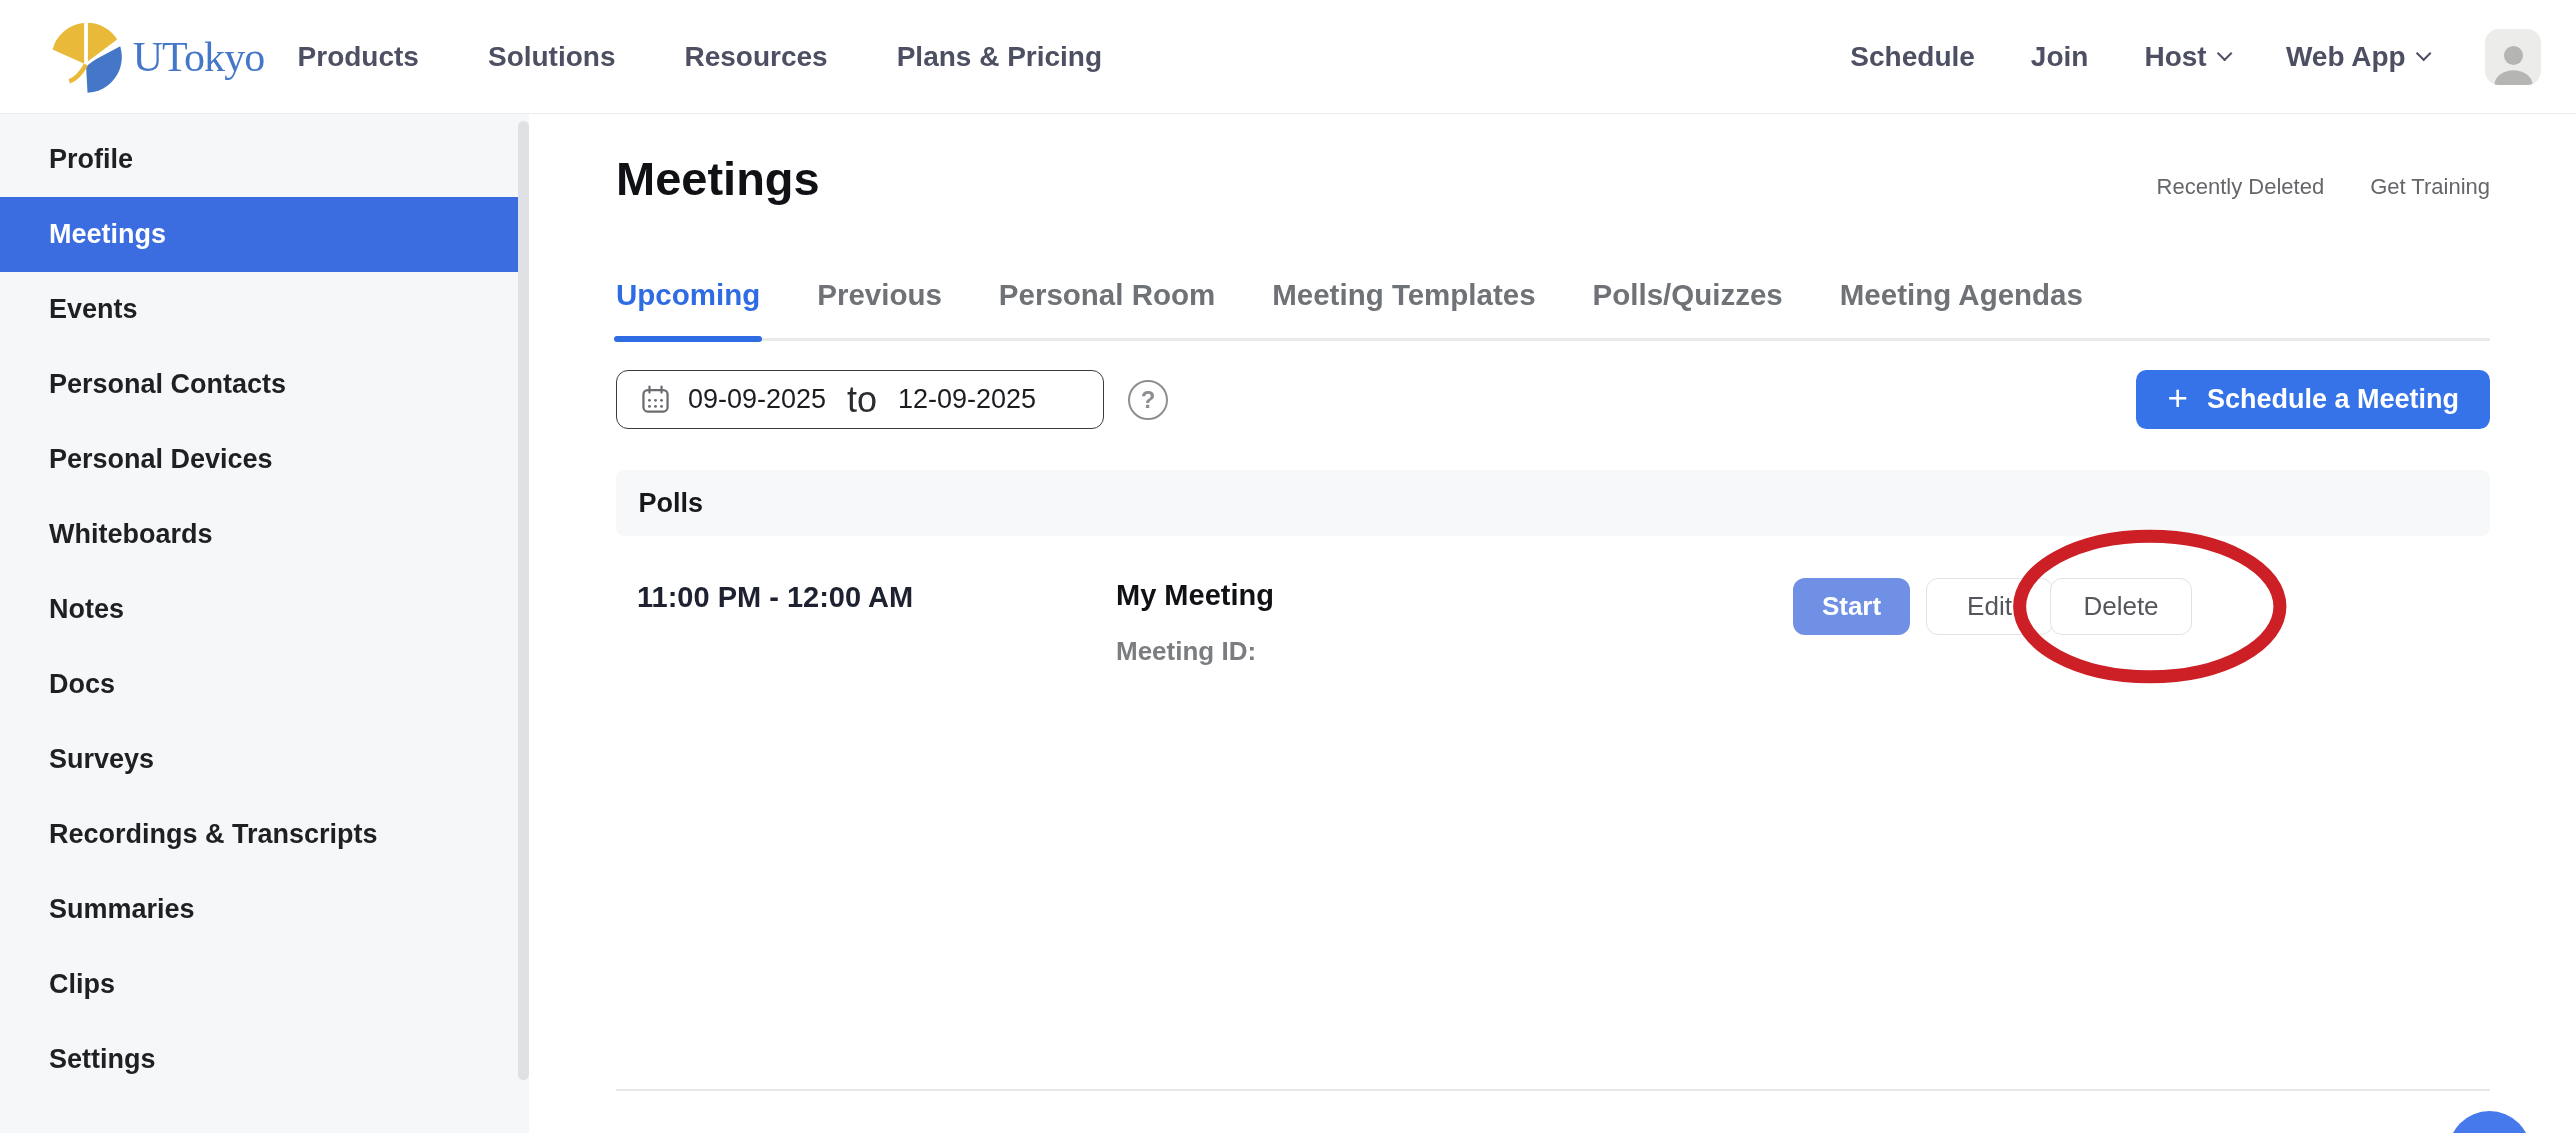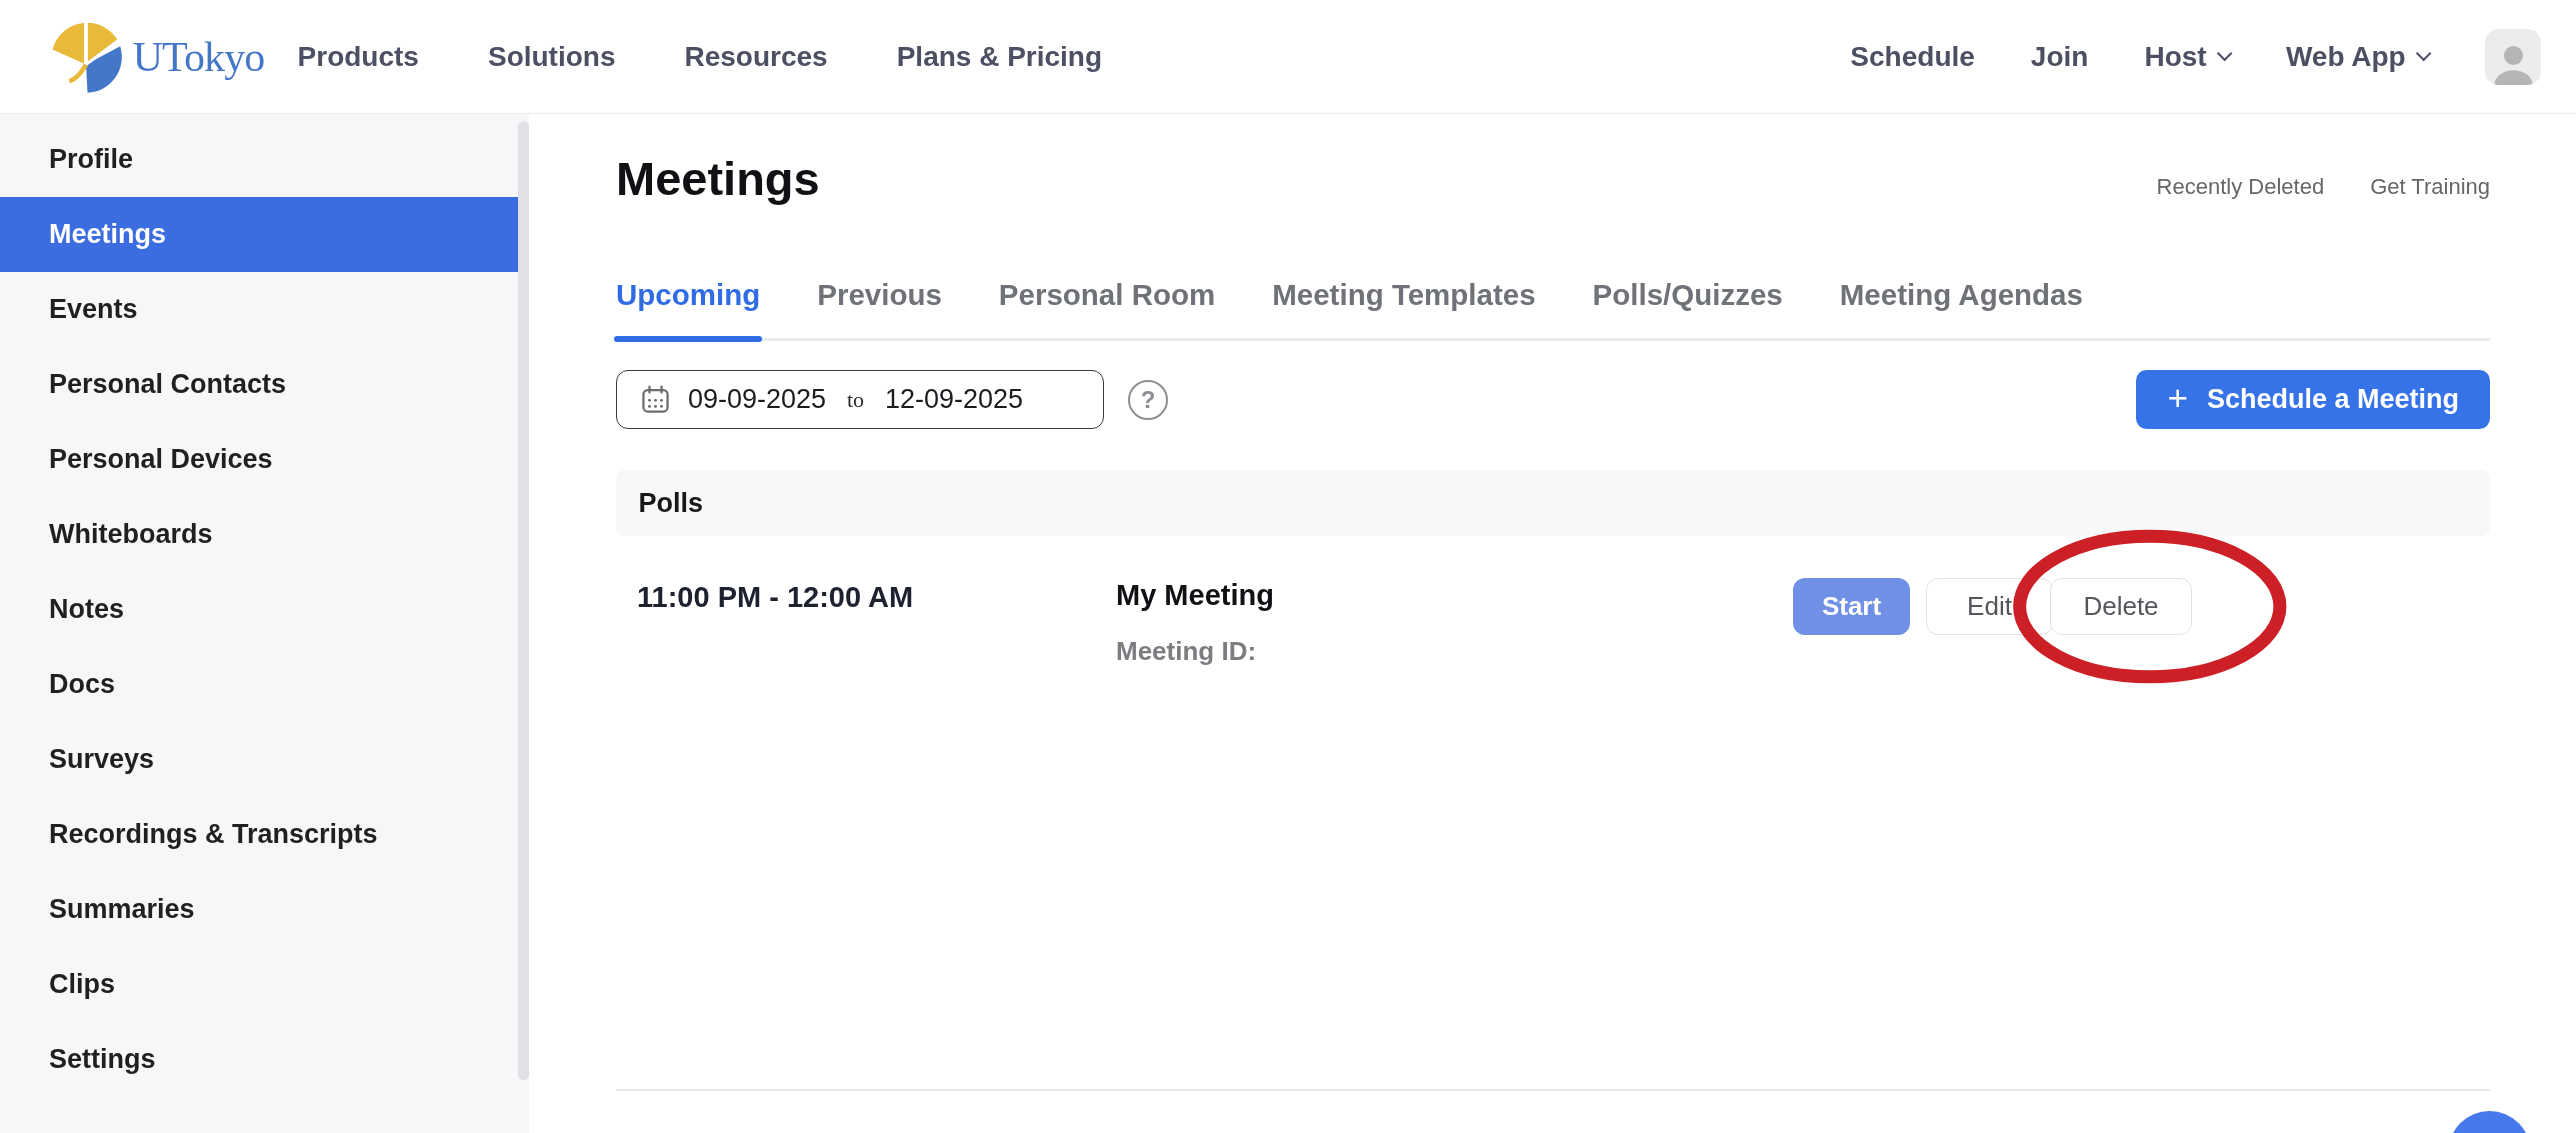--- a/index.html
+++ b/index.html
@@ -81,21 +81,21 @@
   }
 
   .filter-row { margin-top:28px; display:flex; align-items:center; height:61px; }
   .date-range {
     display:flex; align-items:center; gap:17.4px; width:488px; height:59px;
     border:1.7px solid #3a3b3e; border-radius:12px; padding:0 22.6px 0 22.6px;
     background:#fff;
   }
   .calendar-icon { width:31px; height:31px; flex:0 0 auto; }
   .date-text { font-size:27px; color:#1a1c20; font-weight:500; white-space:nowrap; }
-  .date-sep { font-size:22px; color:#2a2c30; margin:0 3.5px;font-family:Liberation Serif, serif; }
+  .date-sep { font-size:36px; color:#2a2c30; margin:0 3.5px; }
   .help-icon {
     margin-left:24px; width:40px; height:40px; border:2.6px solid #8d8f93; border-radius:50%;
     color:#8d8f93; font-size:24px; font-weight:700;
     display:flex; align-items:center; justify-content:center;
   }
   .schedule-btn {
     margin-left:auto; height:59px; padding:0 31px; border:none; border-radius:10.4px;
     background:#3673e9; color:#fff; font-family:inherit; font-size:27px; font-weight:600;
     display:flex; align-items:center; gap:19px; cursor:pointer; white-space:nowrap;
   }

